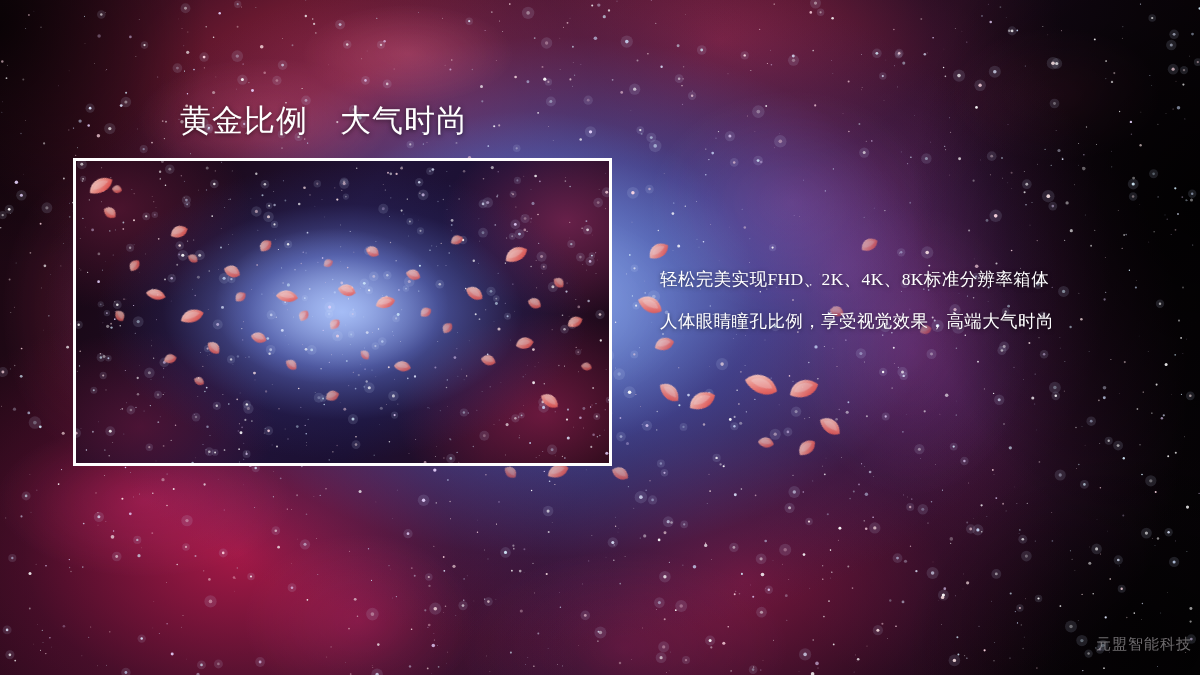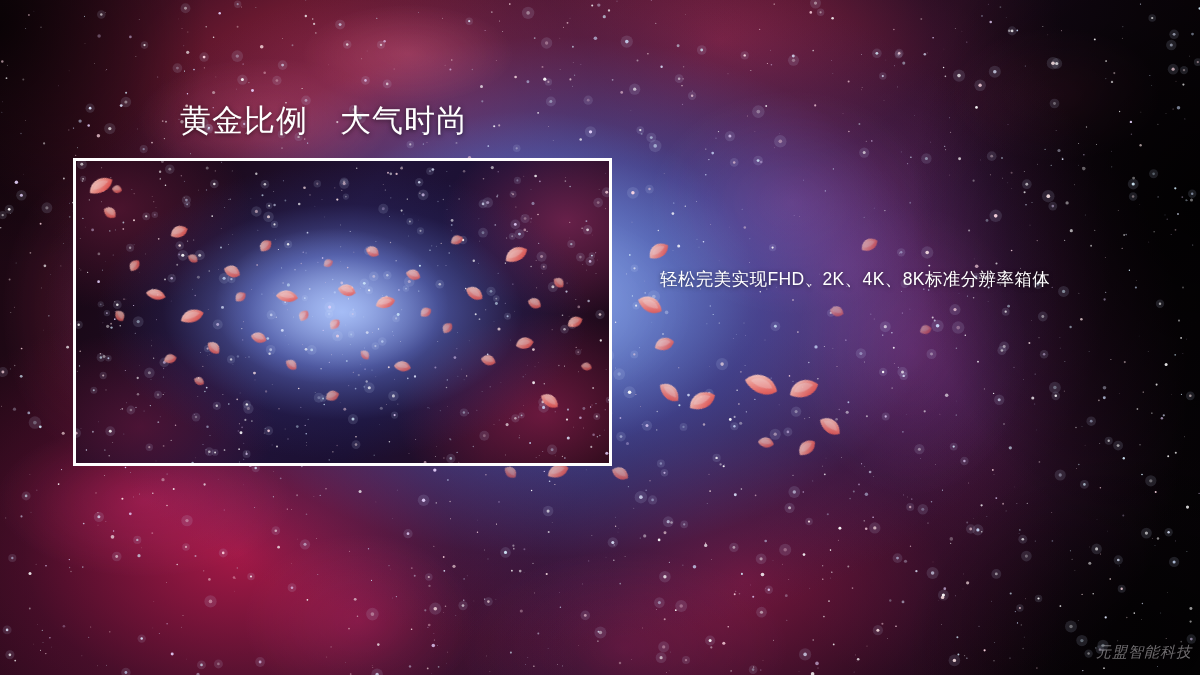--- a/index.html
+++ b/index.html
@@ -107,29 +107,29 @@
     top: 258px;
     width: 500px;
   }
   .body-line {
     font-size: 17.5px;
     line-height: 42px;
     color: #ffffff;
     letter-spacing: 0.4px;
     white-space: nowrap;
     text-shadow: 0 1px 4px rgba(0,0,0,0.55);
+    font-family: Liberation Serif, serif;
   }
   #watermark {
     position: absolute;
     right: 8px;
-    bottom: 13px;
+    bottom: 21px;
     font-size: 15px;
     letter-spacing: 1px;
     color: rgba(176,172,176,0.62);
-    font-style: italic;
   }
 </style>
 </head>
 <body>
 
 <div id="slide">
 
   <div class="bg-layer" id="bg-base"></div>
   <div class="bg-layer" id="bg-wisps"></div>
   <div class="bg-layer" id="bg-darken"></div>
@@ -2901,17 +2901,18 @@
         </g>
         <g transform="translate(250,238) rotate(-18)" opacity="0.72" filter="url(#frp-bl)">
           <path d="M0,0 C 2.52,-7.6499999999999995 10.08,-8.549999999999999 14,-0.9 C 10.92,5.58 3.9200000000000004,4.95 0,0 Z" fill="url(#frp-pg)"></path>
           <path d="M2.24,-1.08 C 4.760000000000001,-5.22 8.96,-5.3999999999999995 11.76,-1.44 C 8.4,0.9 5.04,1.08 2.24,-1.08 Z" fill="#ffffff" opacity="0.26"></path>
         </g>
       </svg>
   </div>
 
   <div id="body-text">
     <div class="body-line">轻松完美实现FHD、2K、4K、8K标准分辨率箱体</div>
+    <div class="body-line">人体眼睛瞳孔比例，享受视觉效果，高端大气时尚</div>
   </div>
 
   <div id="watermark">元盟智能科技</div>
 
 </div>
 
 </body></html>

